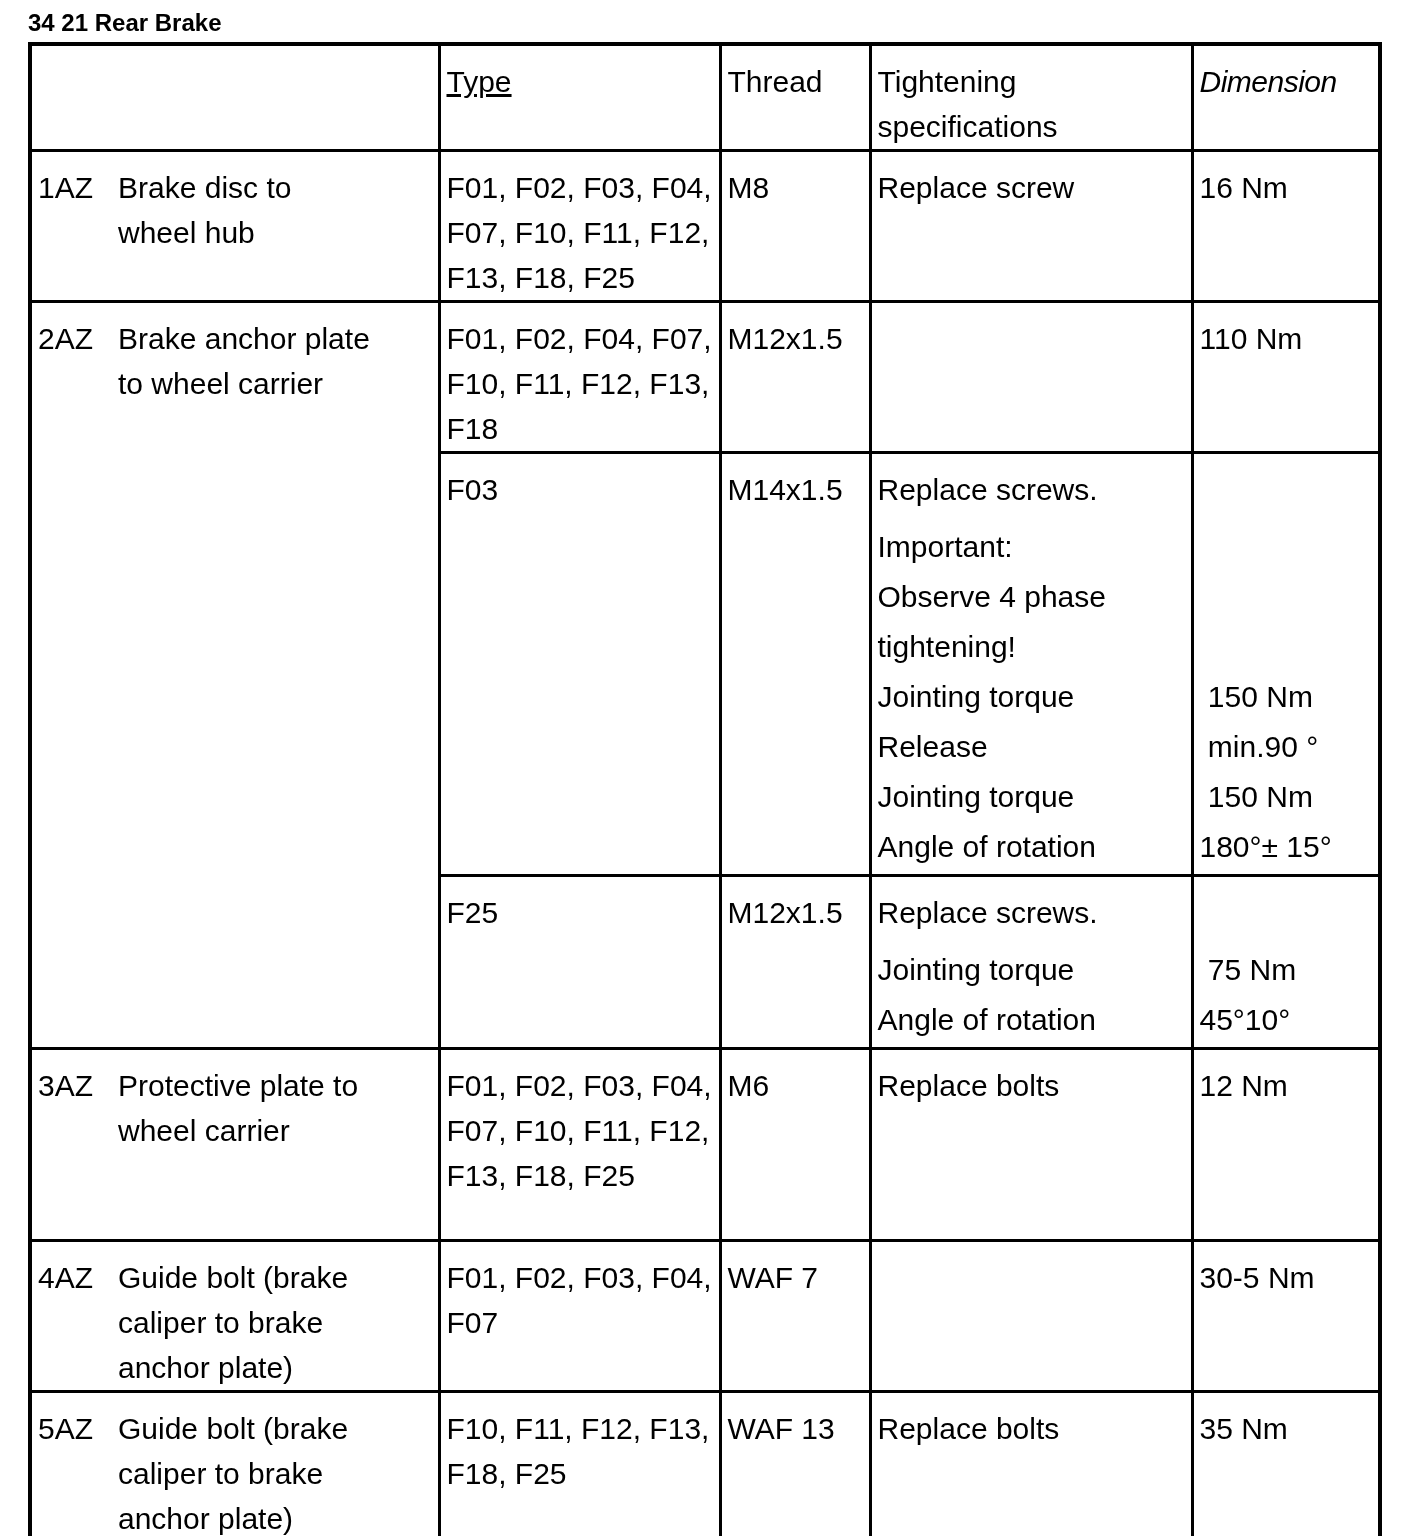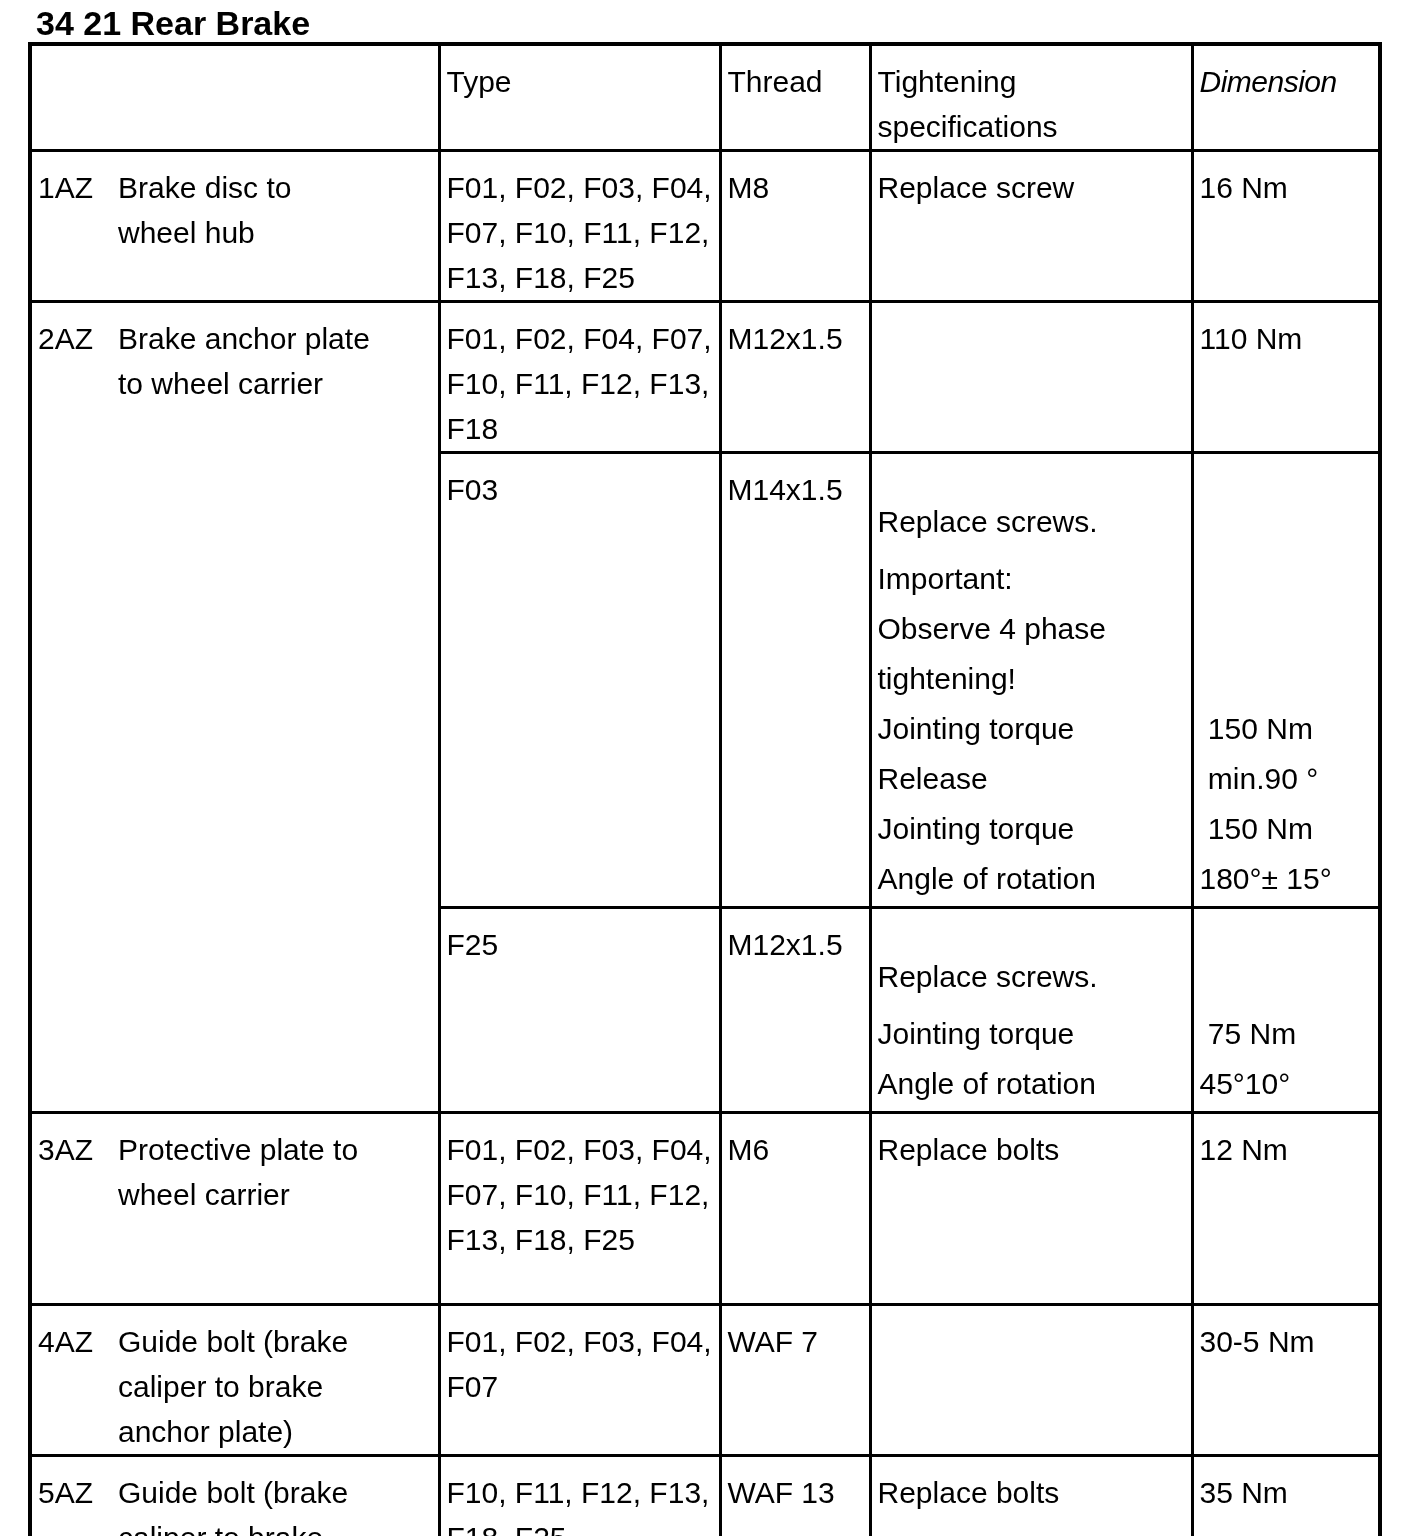--- a/index.html
+++ b/index.html
@@ -13,24 +13,24 @@
     font-family: "Liberation Sans", sans-serif;
     color: #000000;
     overflow: hidden;
   }
   .page {
     width: 1408px;
     height: 1536px;
     background: #ffffff;
   }
   .doc-title {
-    font-size: 34px;
+    font-size: 24px;
     font-weight: bold;
     line-height: 36px;
-    margin: 5px 0 1px 36px;
+    margin: 5px 0 1px 28px;
     white-space: nowrap;
   }
   table.spec {
     border-collapse: collapse;
     table-layout: fixed;
     margin-left: 28px;
     width: 1350px;
     border: 4px solid #000;
   }
   table.spec th, table.spec td {
@@ -38,21 +38,21 @@
     vertical-align: top;
     font-size: 30px;
     line-height: 45px;
     font-weight: normal;
     text-align: left;
     padding: 13px 4px 0 6px;
     overflow: hidden;
   }
   
   tr.rh-hdr { height: 93px; }
-  th.h-type  { padding-left: 16px; font-weight: bold; }
+  th.h-type  { padding-left: 16px; font-weight: bold; text-decoration: underline; }
   th.h-thread{ padding-left: 28px; font-weight: bold; white-space: nowrap; }
   th.h-tight { padding-left: 22px; padding-right: 40px; font-weight: bold; }
   th.h-dim   { padding-left: 5px; padding-right: 0; font-weight: bold; white-space: nowrap; letter-spacing: -0.5px; font-style: italic; }
   
   tr.rh-1  { height: 133px; }
   tr.rh-2a { height: 147px; margin-left: 48px; }
   tr.rh-2b { height: 406px; }
   tr.rh-2c { height: 160px; }
   tr.rh-3  { height: 192px; }
   tr.rh-4  { height: 142px; margin-left: 41px; }
@@ -64,21 +64,21 @@
   
   td.c-id { padding-left: 8px; }
   .idwrap { display: flex; align-items: flex-start; }
   .rid   { flex: 0 0 80px; width: 80px; }
   .rdesc { width: 252px; }
   
   .lines > div {
     height: 50px;
     white-space: pre;
   }
-  .lines > div:first-child { margin-bottom: 7px; margin-top: 32px; }
+  .lines > div:first-child { margin-bottom: 7px; }
 </style>
 </head>
 <body>
 
 <div class="page">
 
   <div class="doc-title">34 21 Rear Brake</div>
 
   <table class="spec">
     <colgroup>

